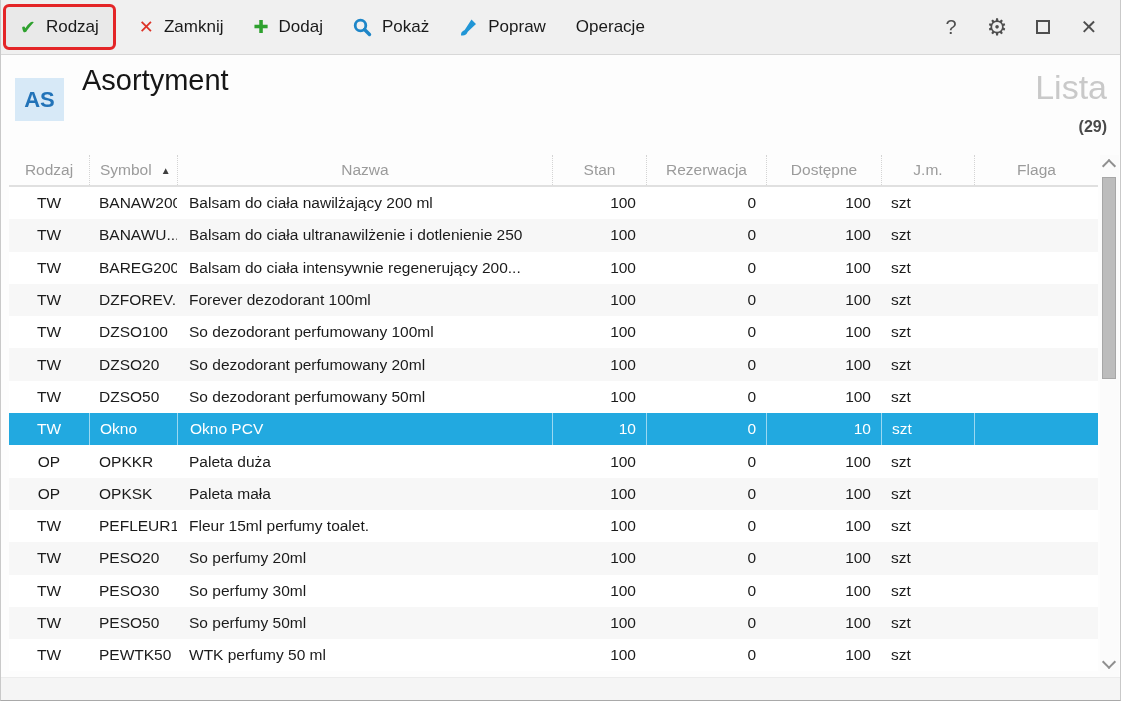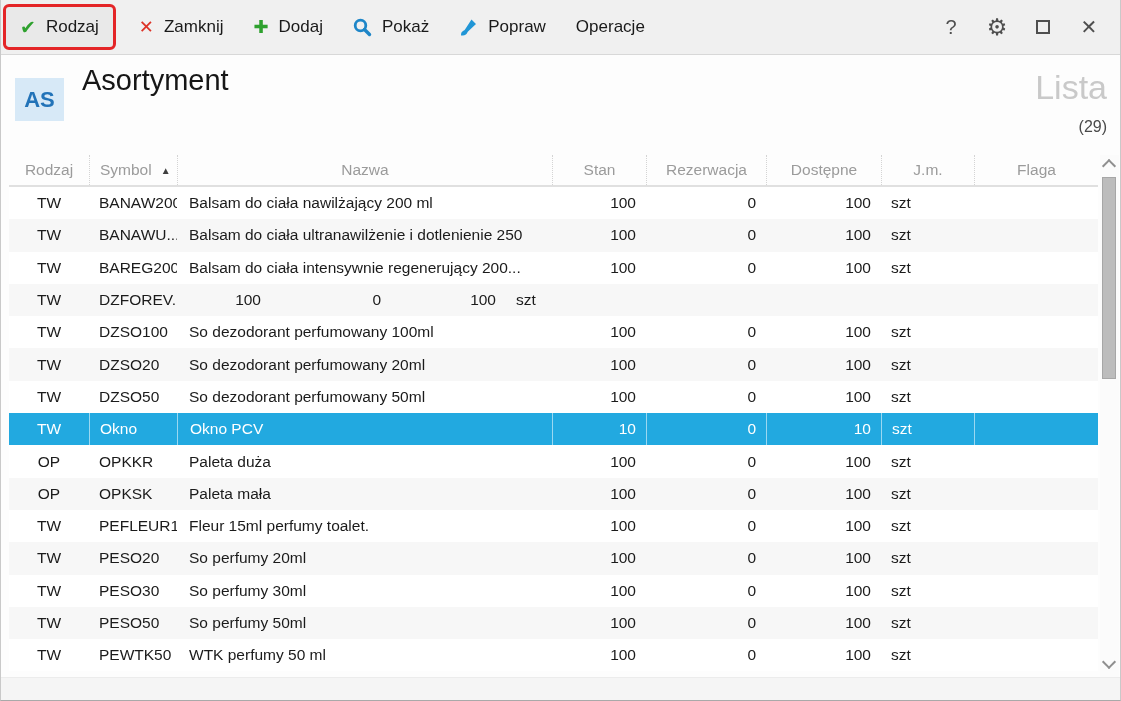--- a/index.html
+++ b/index.html
@@ -28,21 +28,21 @@
   .wc-max  { width:14px; height:14px; border:2px solid #4f4f4f; display:inline-block; }
   .wc-x    { font-size:20px; }
 
   
   .hdr { position:absolute; left:0; top:56px; width:100%; height:99px; background:#fdfdfd; }
   .badge { position:absolute; left:14px; top:22px; width:49px; height:43px; background:#d7e9f7;
            color:#2273b8; font-size:22px; font-weight:bold; display:flex; align-items:center; justify-content:center; }
   .title { position:absolute; left:81px; top:8px; font-size:29px; color:#161616; }
   .filters { position:absolute; left:83px; top:53px; display:flex; gap:16px; font-size:15.5px; color:#868686; white-space:nowrap; }
   .view-label { position:absolute; right:13px; top:12px; font-size:34px; color:#c9c9c9; }
-  .count { position:absolute; right:13px; top:62px; font-size:16px; color:#4a4a4a; }
+  .count { position:absolute; right:13px; top:62px; font-size:16px; color:#4a4a4a;font-weight:bold; }
 
   
   .table { position:absolute; left:8px; top:155px; width:1089px; }
   .thead { display:flex; height:32px; align-items:center; color:#9b9b9b; font-size:15.5px;
            background:#fdfdfd; border-bottom:2px solid #e0e0e0; }
   .hcell { height:100%; display:flex; align-items:center; }
   .hcell + .hcell { border-left:1px dotted #d4d4d4; }
   .sort-arrow { font-size:10px; color:#3f3f3f; margin-left:9px; }
   .row { display:flex; height:32.3px; align-items:center; font-size:15.5px; color:#1b1b1b; background:#fff; }
   .row.alt { background:#f7f7f7; }
@@ -202,20 +202,21 @@
           <div class="cell c-nazwa">Balsam do ciała intensywnie regenerujący 200...</div>
           <div class="cell c-stan">100</div>
           <div class="cell c-rezerwacja">0</div>
           <div class="cell c-dostepne">100</div>
           <div class="cell c-jm">szt</div>
           <div class="cell c-flaga"></div>
         </div>
         <div class="row alt">
           <div class="cell c-rodzaj">TW</div>
           <div class="cell c-symbol">DZFOREV...</div>
+          <div class="cell c-nazwa">Forever dezodorant 100ml</div>
           <div class="cell c-stan">100</div>
           <div class="cell c-rezerwacja">0</div>
           <div class="cell c-dostepne">100</div>
           <div class="cell c-jm">szt</div>
           <div class="cell c-flaga"></div>
         </div>
         <div class="row">
           <div class="cell c-rodzaj">TW</div>
           <div class="cell c-symbol">DZSO100</div>
           <div class="cell c-nazwa">So dezodorant perfumowany 100ml</div>

